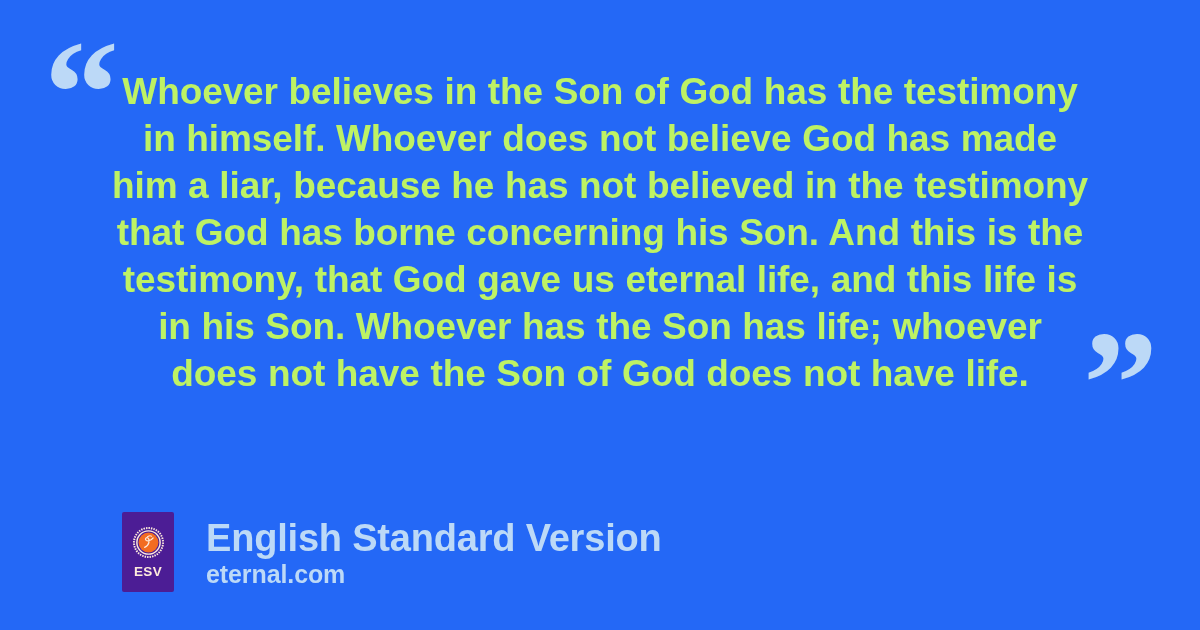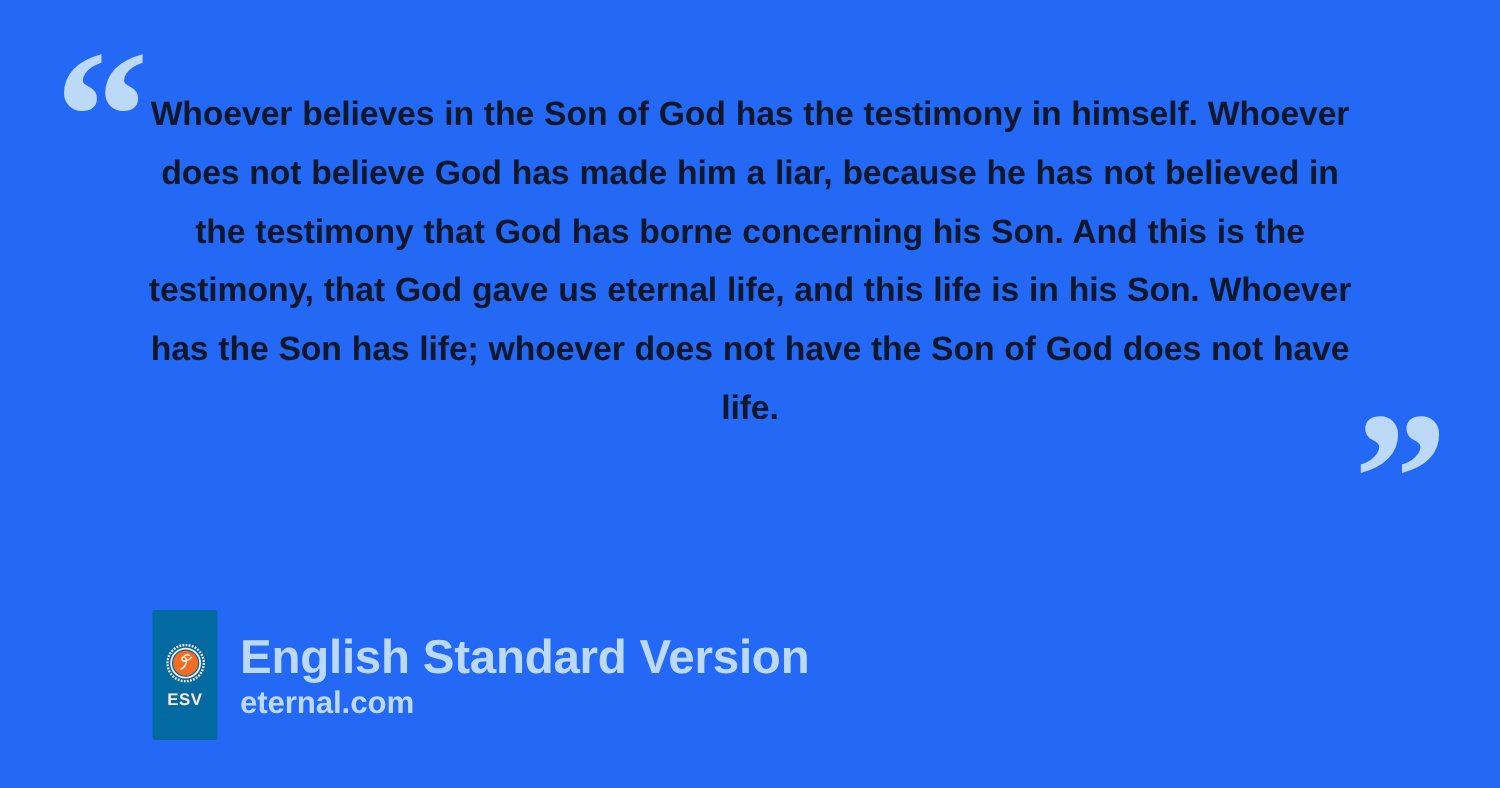--- a/index.html
+++ b/index.html
@@ -45,42 +45,42 @@
   
   .quote-block {
     position: absolute;
     left: 110px;
     top: 68px;
     width: 980px;
     text-align: center;
   }
   .quote-text {
     margin: 0;
-    color: #0f172a;
+    color: #bef264;
     font-family: "Liberation Sans", sans-serif;
     font-weight: 700;
-    font-size: 27px;
+    font-size: 37px;
     line-height: 47px;
     letter-spacing: -0.1px;
     word-spacing: 0.5px;
   }
 
   
   .footer {
     position: absolute;
     left: 122px;
     bottom: 38px;
     display: flex;
     align-items: center;
   }
 
   .esv-logo {
     width: 52px;
-    height: 104px;
-    background: #0369a1;
+    height: 80px;
+    background: #4c1d95;
     border-radius: 2px;
     display: flex;
     flex-direction: column;
     align-items: center;
     justify-content: center;
     flex: 0 0 auto;
   }
   .esv-seal {
     width: 31px;
     height: 31px;
@@ -91,21 +91,21 @@
     margin-top: 7px;
     color: #fdeadc;
     font-family: "Liberation Sans", sans-serif;
     font-size: 13.5px;
     font-weight: 700;
     letter-spacing: 0.4px;
     line-height: 1;
   }
 
   .footer-text {
-    margin-left: 18px;
+    margin-left: 32px;
     display: flex;
     flex-direction: column;
     justify-content: flex-end;
   }
   .version-name {
     color: #bcd9f7;
     font-family: "Liberation Sans", sans-serif;
     font-weight: 700;
     font-size: 38px;
     line-height: 44px;

